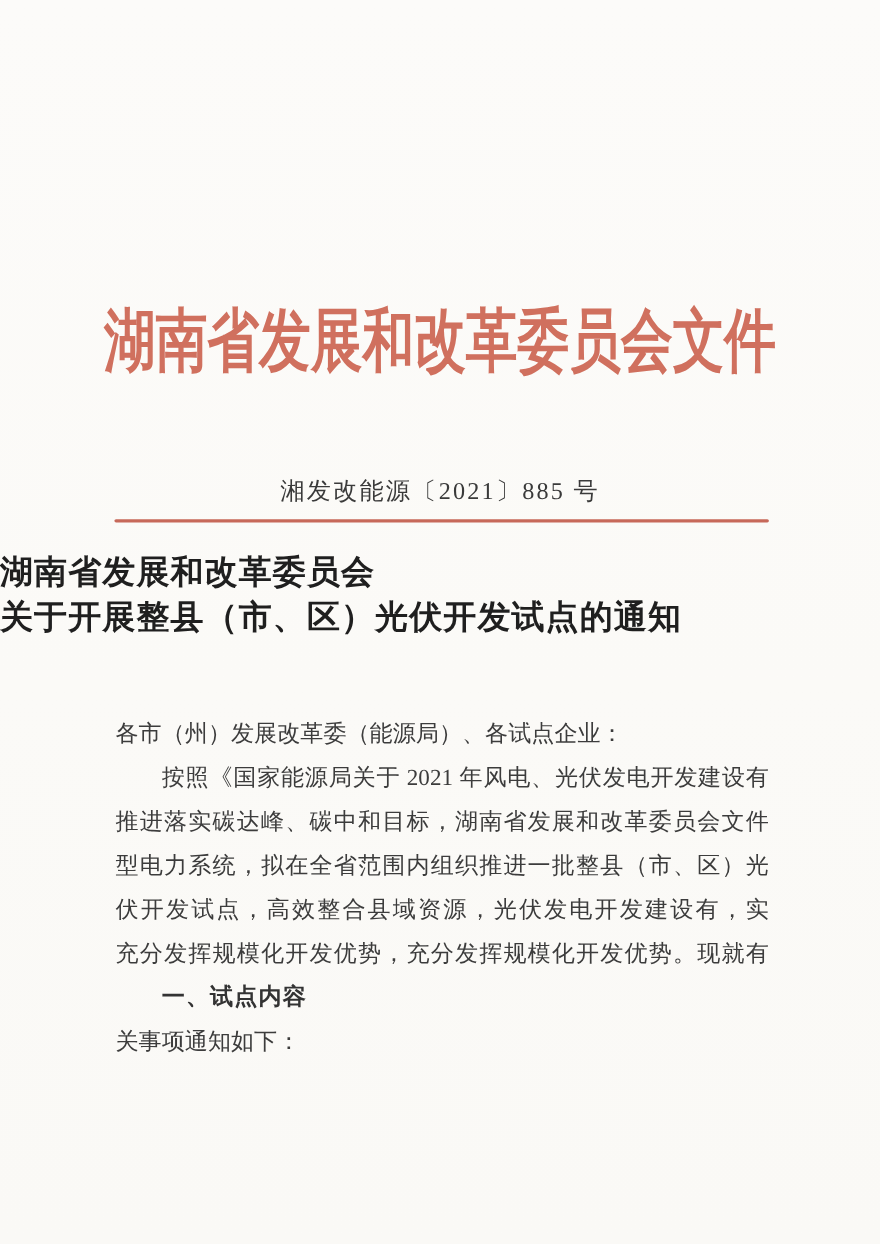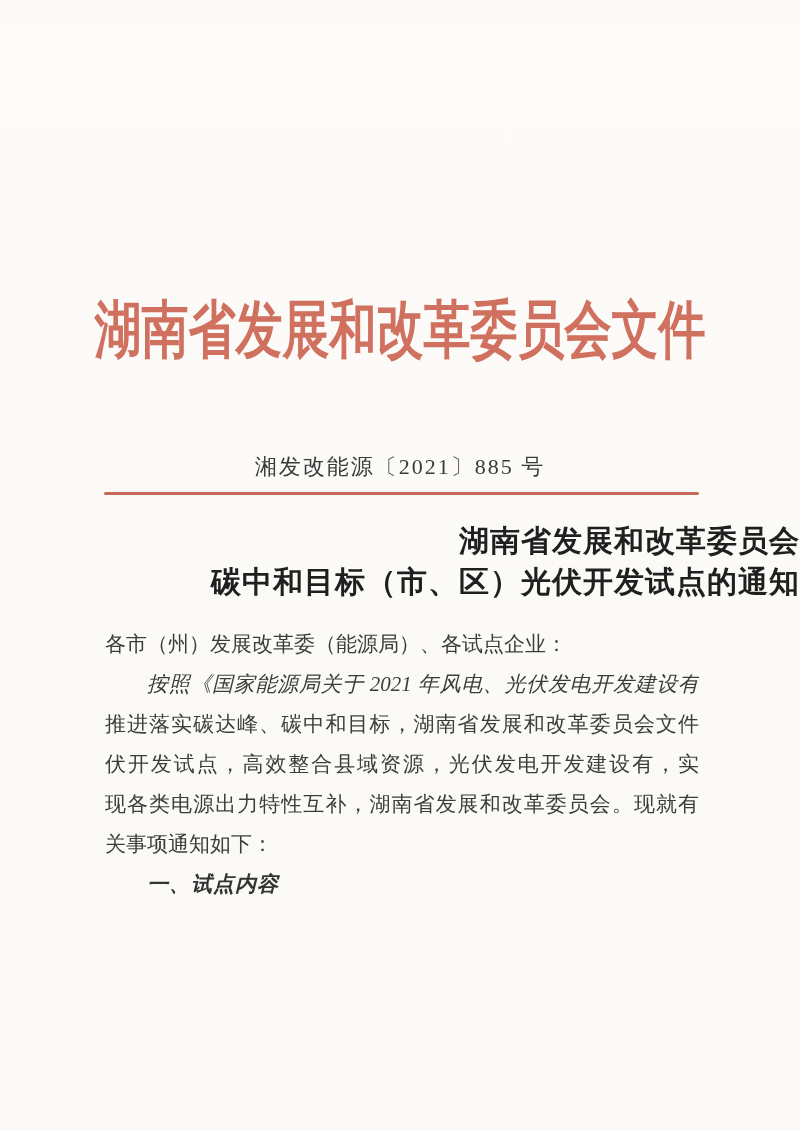--- a/index.html
+++ b/index.html
@@ -7,21 +7,20 @@
   body {
     background: #fbfaf8;
     font-family: "Liberation Serif", serif;
     position: relative;
     overflow: hidden;
   }
   .page {
     position: absolute;
     inset: 0;
     background: linear-gradient(180deg, #fcfbf9 0%, #fbfaf7 55%, #faf9f6 100%);
-    margin-top: 20px;
   }
   
   .agency-header {
     position: absolute;
     top: 279px;
     left: 0;
     width: 800px;
     text-align: center;
   }
   .agency-header .stretch {
@@ -56,50 +55,50 @@
     height: 3px;
     background: #c7695a;
     border-radius: 2px;
   }
   
   .doc-title {
     position: absolute;
     top: 500px;
     left: 0;
     width: 800px;
-    text-align: right;
+    text-align: left;
     font-family: "Liberation Serif", "DejaVu Serif", serif;
     font-weight: bold;
     font-size: 30px;
     line-height: 41px;
     letter-spacing: 1px;
     color: #1f1f1f;
   }
   .doc-title div { white-space: nowrap; }
   
   .doc-body {
     position: absolute;
-    top: 604px;
+    top: 647px;
     left: 105px;
     width: 594px;
     font-family: "Liberation Serif", "DejaVu Serif", serif;
     font-size: 21px;
     color: #3c3c3c;
   }
   .line {
     height: 40px;
     line-height: 40px;
     overflow: hidden;
     white-space: normal;
   }
   .just {
     text-align: justify;
     text-align-last: justify;
   }
-  .indent { text-indent: 42px; font-style: italic; }
+  .indent { text-indent: 42px; }
   .heading {
     font-family: "Liberation Sans", "DejaVu Sans", sans-serif;
     font-weight: bold;
     font-size: 21px;
     letter-spacing: 1px;
     color: #333333;
   }
 </style>
 </head>
 <body>
@@ -109,26 +108,27 @@
   <div class="agency-header">
     <span class="stretch">湖南省发展和改革委员会文件</span>
   </div>
 
   <div class="doc-number">湘发改能源〔2021〕885 号</div>
 
   <div class="red-divider"></div>
 
   <div class="doc-title">
     <div>湖南省发展和改革委员会</div>
-    <div>碳中和目标（市、区）光伏开发试点的通知</div>
+    <div>关于开展整县（市、区）光伏开发试点的通知</div>
   </div>
 
   <div class="doc-body">
     <div class="line">各市（州）发展改革委（能源局）、各试点企业：</div>
     <div class="line indent just">按照《国家能源局关于 2021 年风电、光伏发电开发建设有</div>
     <div class="line just">推进落实碳达峰、碳中和目标，湖南省发展和改革委员会文件</div>
+    <div class="line just">型电力系统，拟在全省范围内组织推进一批整县（市、区）光</div>
     <div class="line just">伏开发试点，高效整合县域资源，光伏发电开发建设有，实</div>
-    <div class="line just">现各类电源出力特性互补，湖南省发展和改革委员会。现就有</div>
+    <div class="line just">充分发挥规模化开发优势，充分发挥规模化开发优势。现就有</div>
+    <div class="line indent heading">一、试点内容</div>
     <div class="line">关事项通知如下：</div>
-    <div class="line indent heading">一、试点内容</div>
   </div>
 
 </div>
 
 </body></html>

